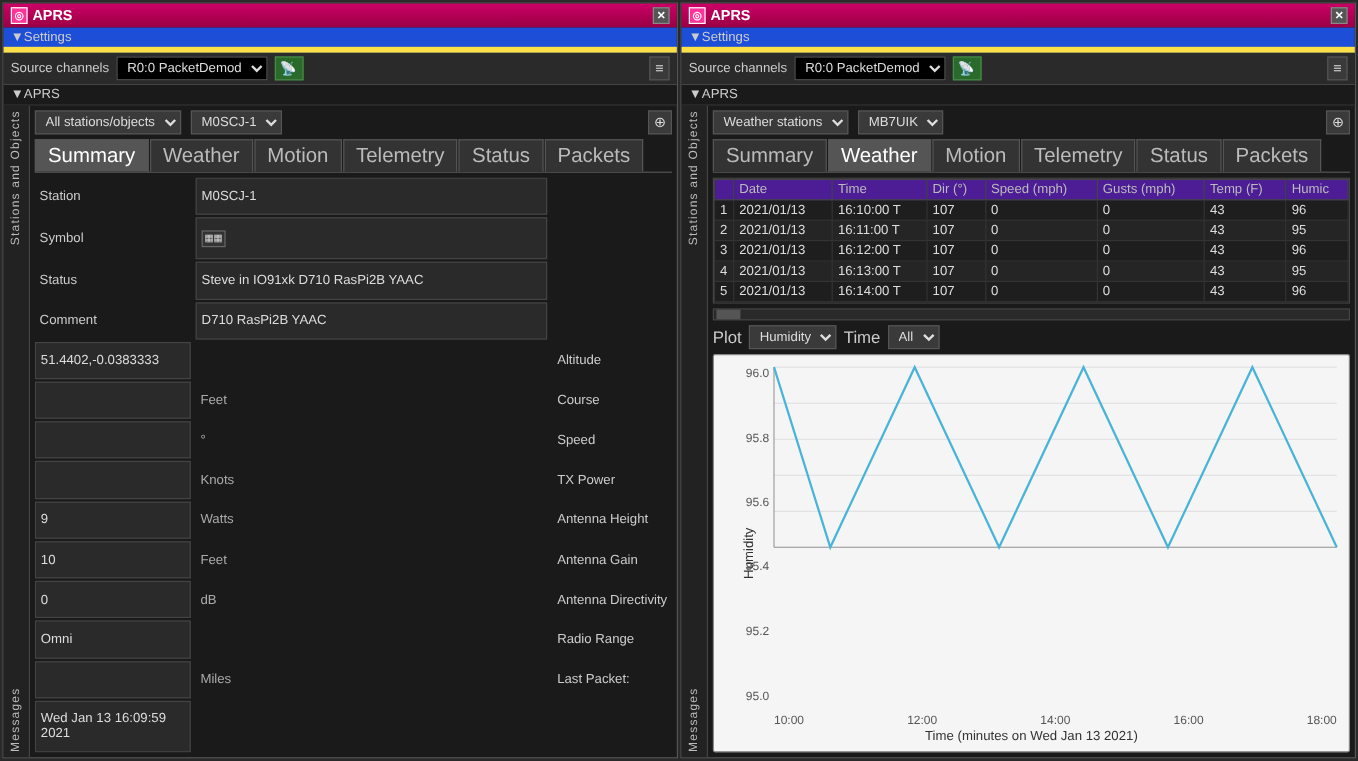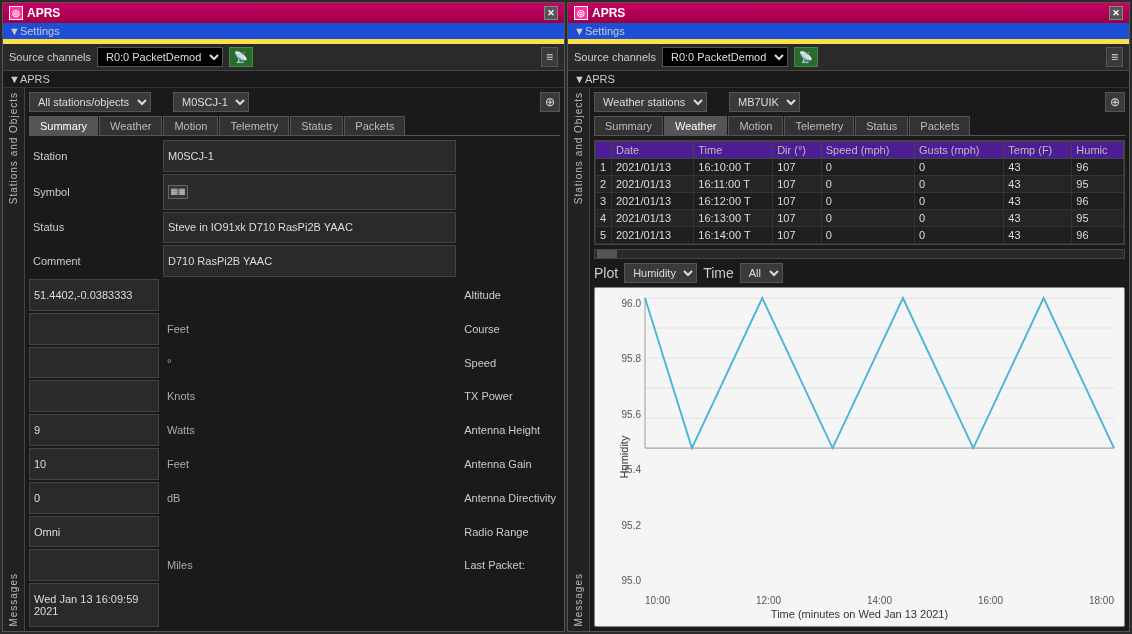--- a/index.html
+++ b/index.html
@@ -173,21 +173,21 @@
       flex: 1;
       display: flex;
       flex-direction: column;
       padding: 4px;
       min-width: 0;
     }
 
     .station-bar {
       display: flex;
       align-items: center;
-      gap: 22px;
+      gap: 8px;
       margin-bottom: 4px;
     }
 
     .station-select {
       background: #3a3a3a;
       border: 1px solid #555;
       color: #ddd;
       padding: 1px 4px;
       font-size: 11px;
       height: 20px;
@@ -211,21 +211,21 @@
       border-bottom: 1px solid #555;
     }
 
     .tab {
       padding: 3px 10px;
       background: #333;
       color: #bbb;
       cursor: pointer;
       border: 1px solid #555;
       border-bottom: none;
-      font-size: 11px;
+      font-size: 17px;
     }
 
     .tab.active {
       background: #555;
       color: #fff;
     }
 
     .form-grid {
       display: grid;
       grid-template-columns: 130px 1fr auto;

